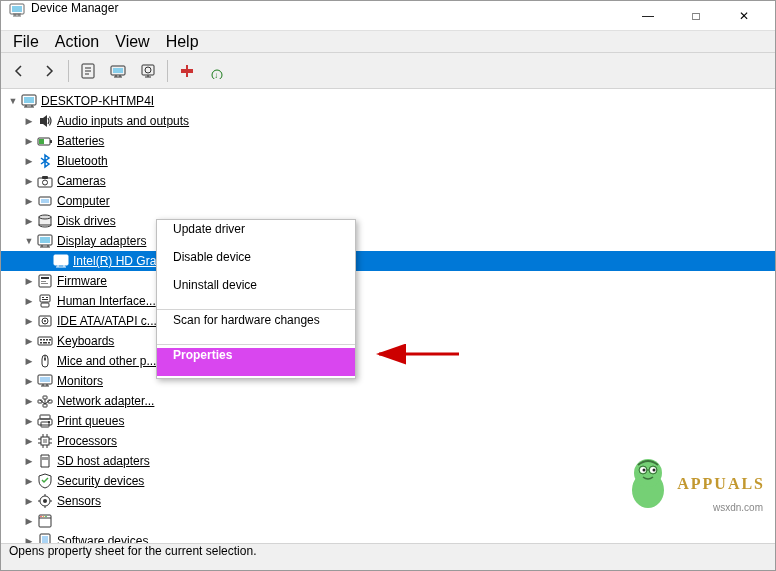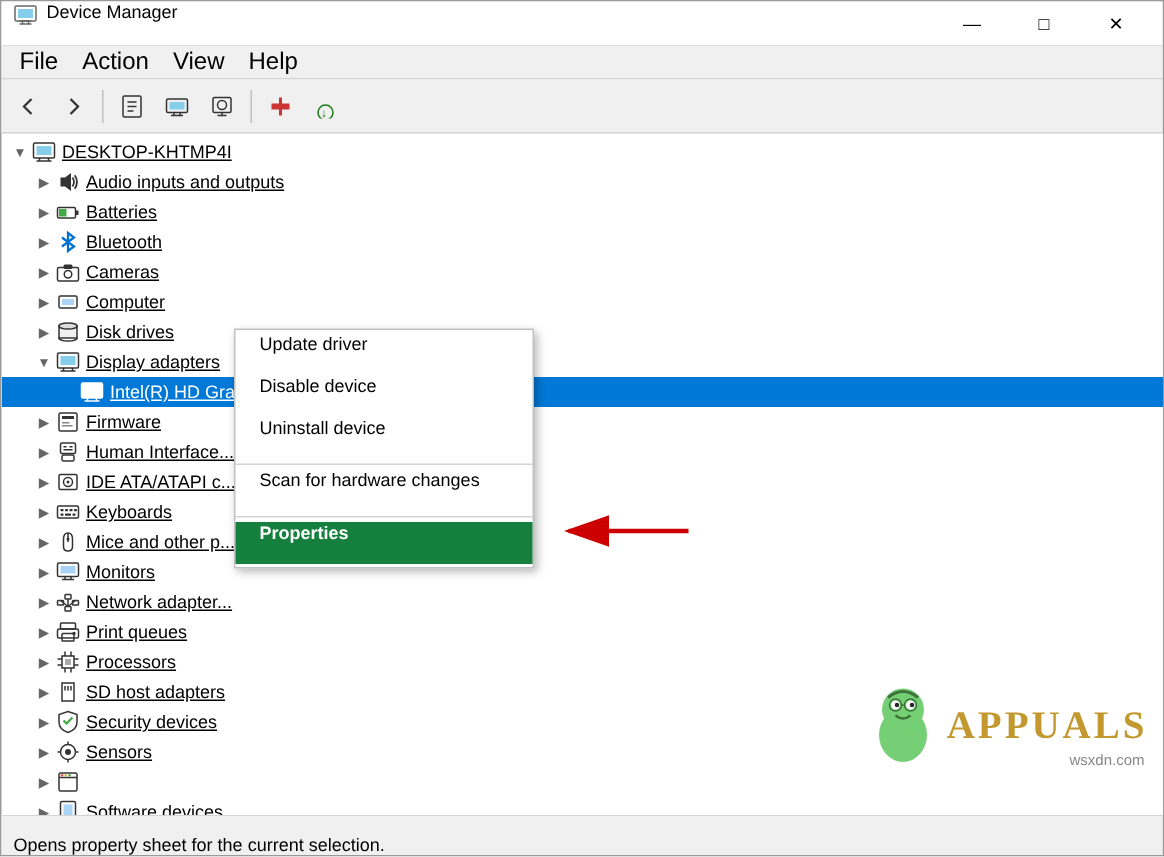--- a/index.html
+++ b/index.html
@@ -161,21 +161,21 @@
       flex-shrink: 0;
     }
     .tree-item .item-label { flex: 1; text-decoration: underline; }
 
     
     .status-bar {
       height: 27px;
       background: #f0f0f0;
       border-top: 1px solid #d4d4d4;
       display: flex;
-      align-items: flex-end;
+      align-items: flex-start;
       padding: 0 8px;
       font-size: 12px;
       color: #000;
     }
 
     
     .context-menu {
       position: absolute;
       left: 155px;
       top: 130px;
@@ -188,21 +188,21 @@
     }
     .context-menu-item {
       height: 28px;
       display: flex;
       padding: 0 16px;
       cursor: pointer;
       font-size: 12px;
       color: #000;
     }
     .context-menu-item.highlighted {
-      background: #15803d;
+      background: #d946ef;
       color: #fff;
       font-weight: bold;
     }
     .context-menu-separator {
       height: 1px;
       background: #d4d4d4;
       margin: 3px 0;
     }
 
     
@@ -666,21 +666,21 @@
 
           <path d="M20 22 Q25 26 30 22" stroke="#1a5c1a" stroke-width="1.5" fill="none"></path>
 
           <circle cx="20" cy="15" r="4" fill="none" stroke="#1a5c1a" stroke-width="1"></circle>
           <circle cx="30" cy="15" r="4" fill="none" stroke="#1a5c1a" stroke-width="1"></circle>
           <line x1="24" y1="15" x2="26" y2="15" stroke="#1a5c1a" stroke-width="1"></line>
 
           <path d="M15 10 Q25 2 35 10" stroke="#1a5c1a" stroke-width="2" fill="none"></path>
         </svg>
       </div>
-      <span style="font-size:26px; font-weight:bold; color:#b8860b; font-family:Georgia,serif; letter-spacing:2px;">APPUALS</span>
+      <span style="font-size:16px; font-weight:bold; color:#b8860b; font-family:Georgia,serif; letter-spacing:2px;">APPUALS</span>
     </div>
 
     <div style="position:absolute; bottom:30px; right:12px; font-size:10px; color:#888; z-index:49; margin-top:46px;">
       wsxdn.com
     </div>
   </div>
 
   <div class="status-bar">
     <span>Opens property sheet for the current selection.</span>
   </div>

